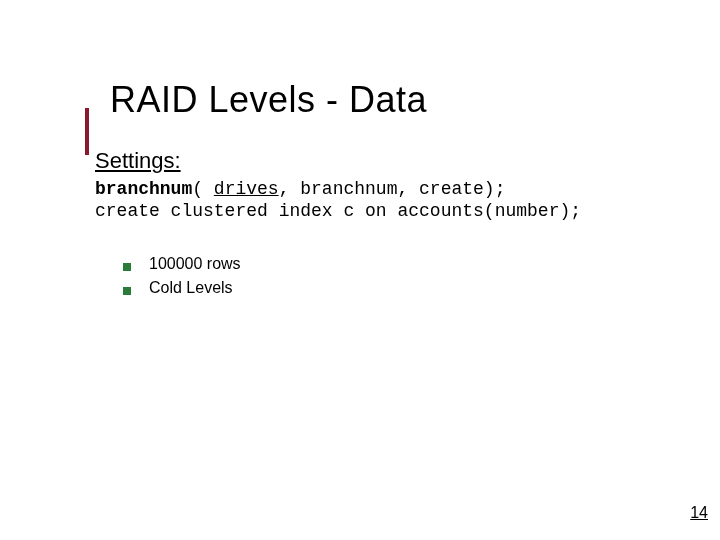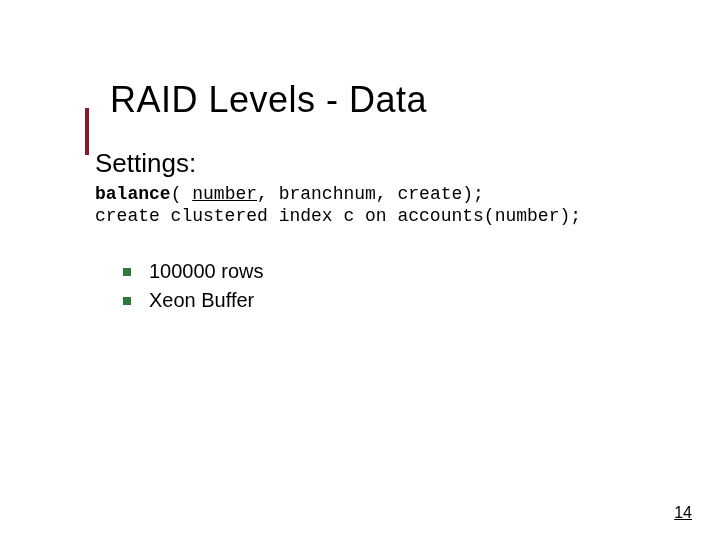--- a/index.html
+++ b/index.html
@@ -28,73 +28,74 @@
     background: #8a1a2b;
   }
   .title {
     font-size: 36px;
     font-weight: 400;
     letter-spacing: 0.5px;
     margin: 0 0 28px 15px;
     line-height: 1.1;
   }
   .subhead {
-    font-size: 26px;
+    font-size: 22px;
+    text-decoration: underline;
     margin: 16px 0 4px 0;
     line-height: 1.2;
   }
   .code {
     font-family: "Courier New", Courier, monospace;
     font-size: 18px;
     line-height: 1.25;
     margin: 0 0 30px 0;
     white-space: pre;
   }
   .code .bold { font-weight: bold; }
   .code .ul { text-decoration: underline; }
   .bullets {
     list-style: none;
     padding: 0;
     margin: 0 0 0 28px;
   }
   .bullets li {
     position: relative;
     padding-left: 26px;
-    font-size: 20px;
+    font-size: 16px;
     line-height: 1.35;
     margin-bottom: 2px;
   }
   .bullets li .sq {
     position: absolute;
     left: 0;
     top: 10px;
     width: 8px;
     height: 8px;
     background: #2a7a3a;
   }
   .pagenum {
     position: absolute;
-    right: 28px;
+    right: 12px;
     bottom: 18px;
     font-size: 16px;
     text-decoration: underline;
   }
 </style>
 </head>
 <body>
 
 <div class="slide">
   <div class="accent-bar"></div>
 
   <h1 class="title">RAID Levels - Data</h1>
 
   <div class="subhead">Settings:</div>
 
-  <div class="code"><span class="bold">balance</span><span>( </span><span class="ul">number</span><span>, branchnum, create);</span>
+  <div class="code"><span class="bold">branchnum</span><span>( </span><span class="ul">drives</span><span>, branchnum, create);</span>
 <span>create clustered index c on accounts(number);</span></div>
 
   <ul class="bullets">
     <li><span class="sq"></span><span>100000 rows</span></li>
-    <li><span class="sq"></span><span>Xeon Buffer</span></li>
+    <li><span class="sq"></span><span>Cold Levels</span></li>
   </ul>
 
   <div class="pagenum">14</div>
 </div>
 
 </body></html>

